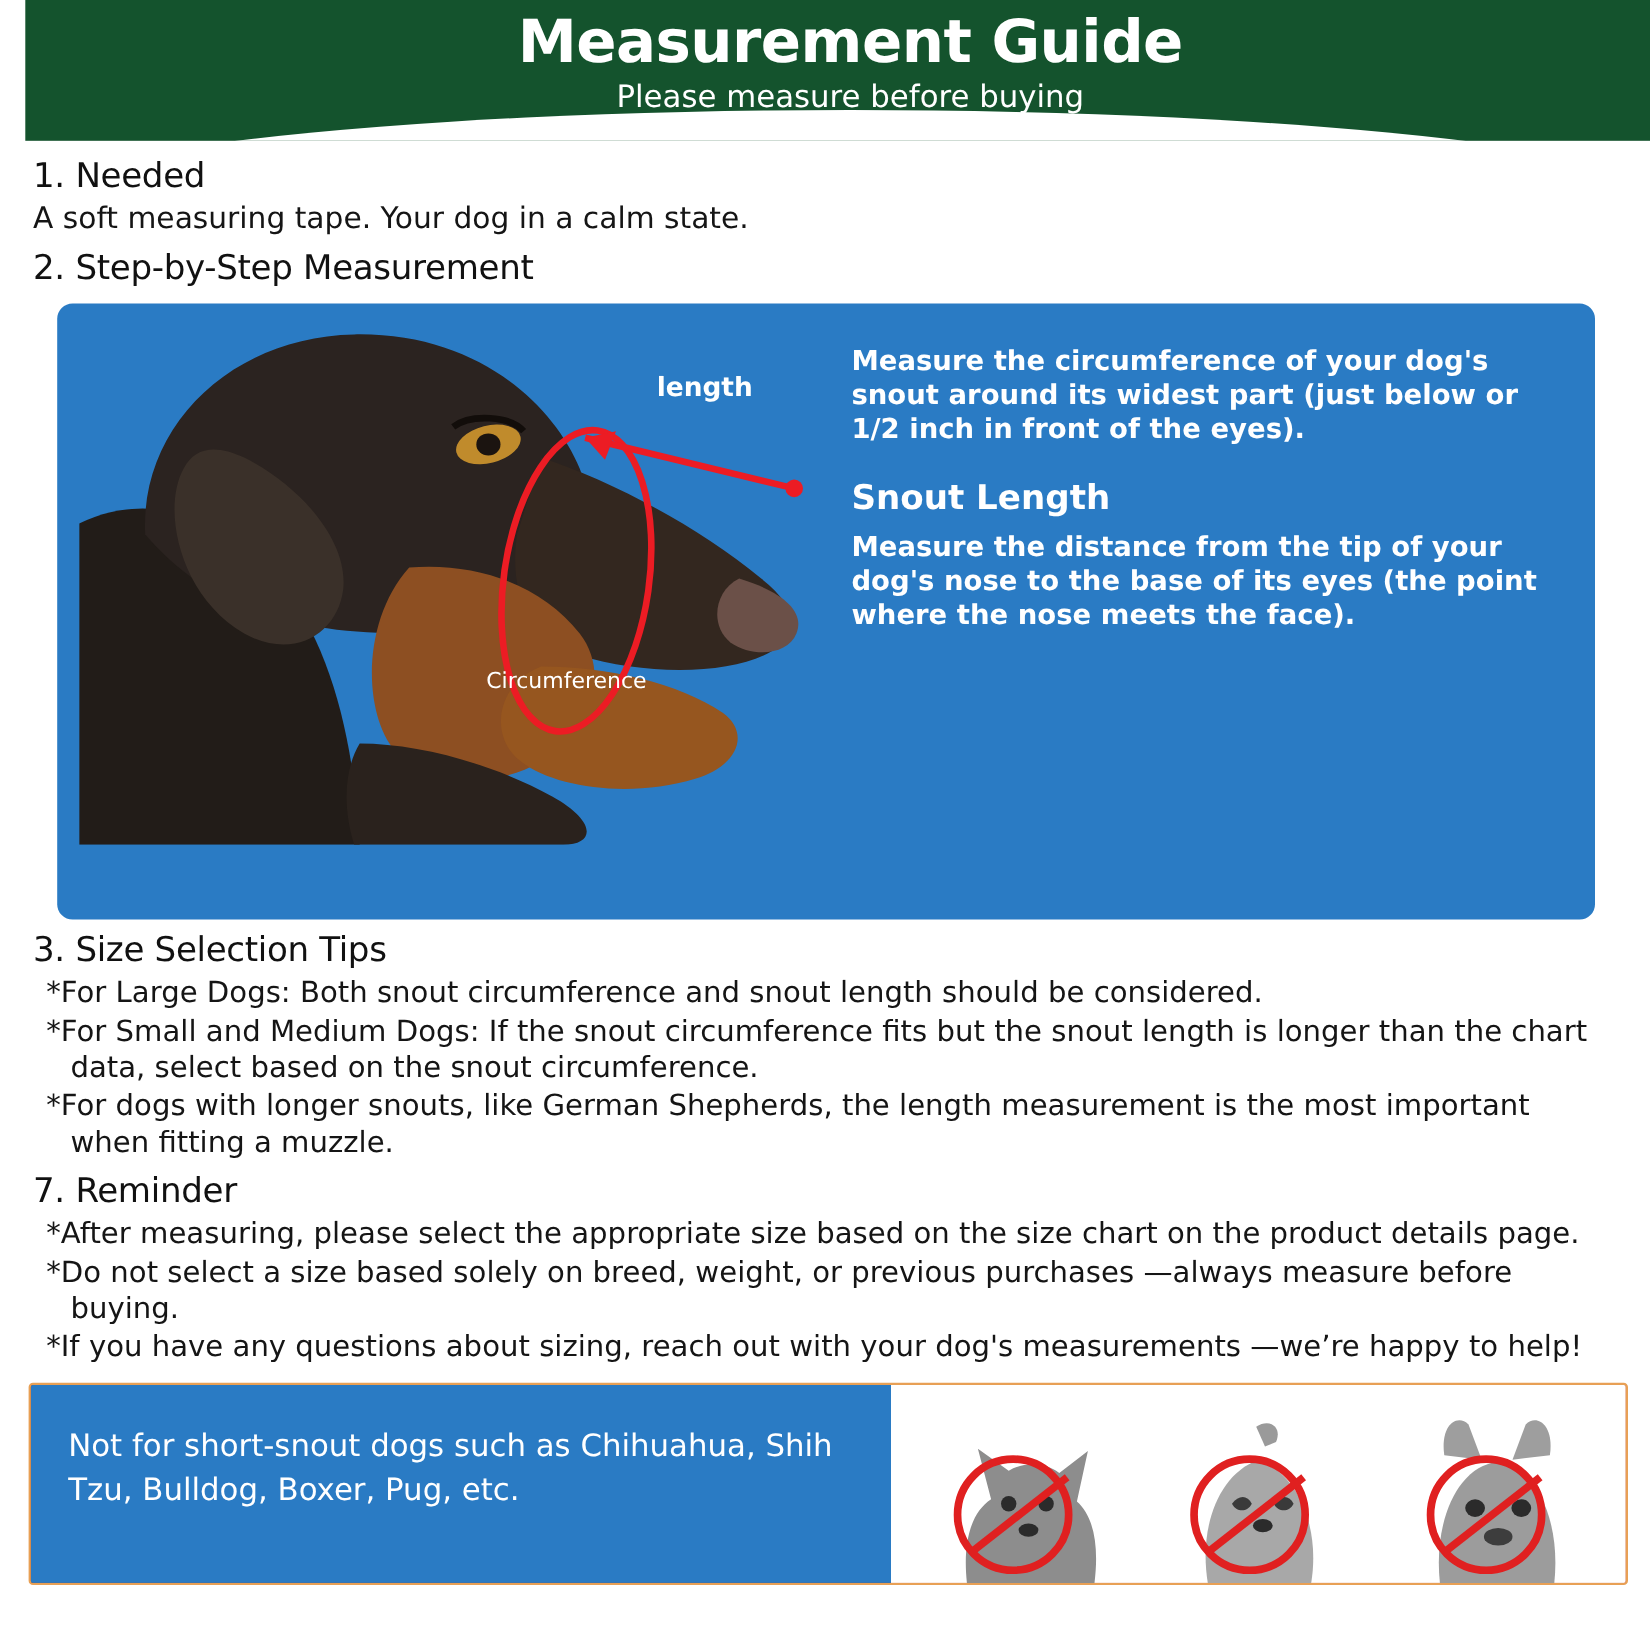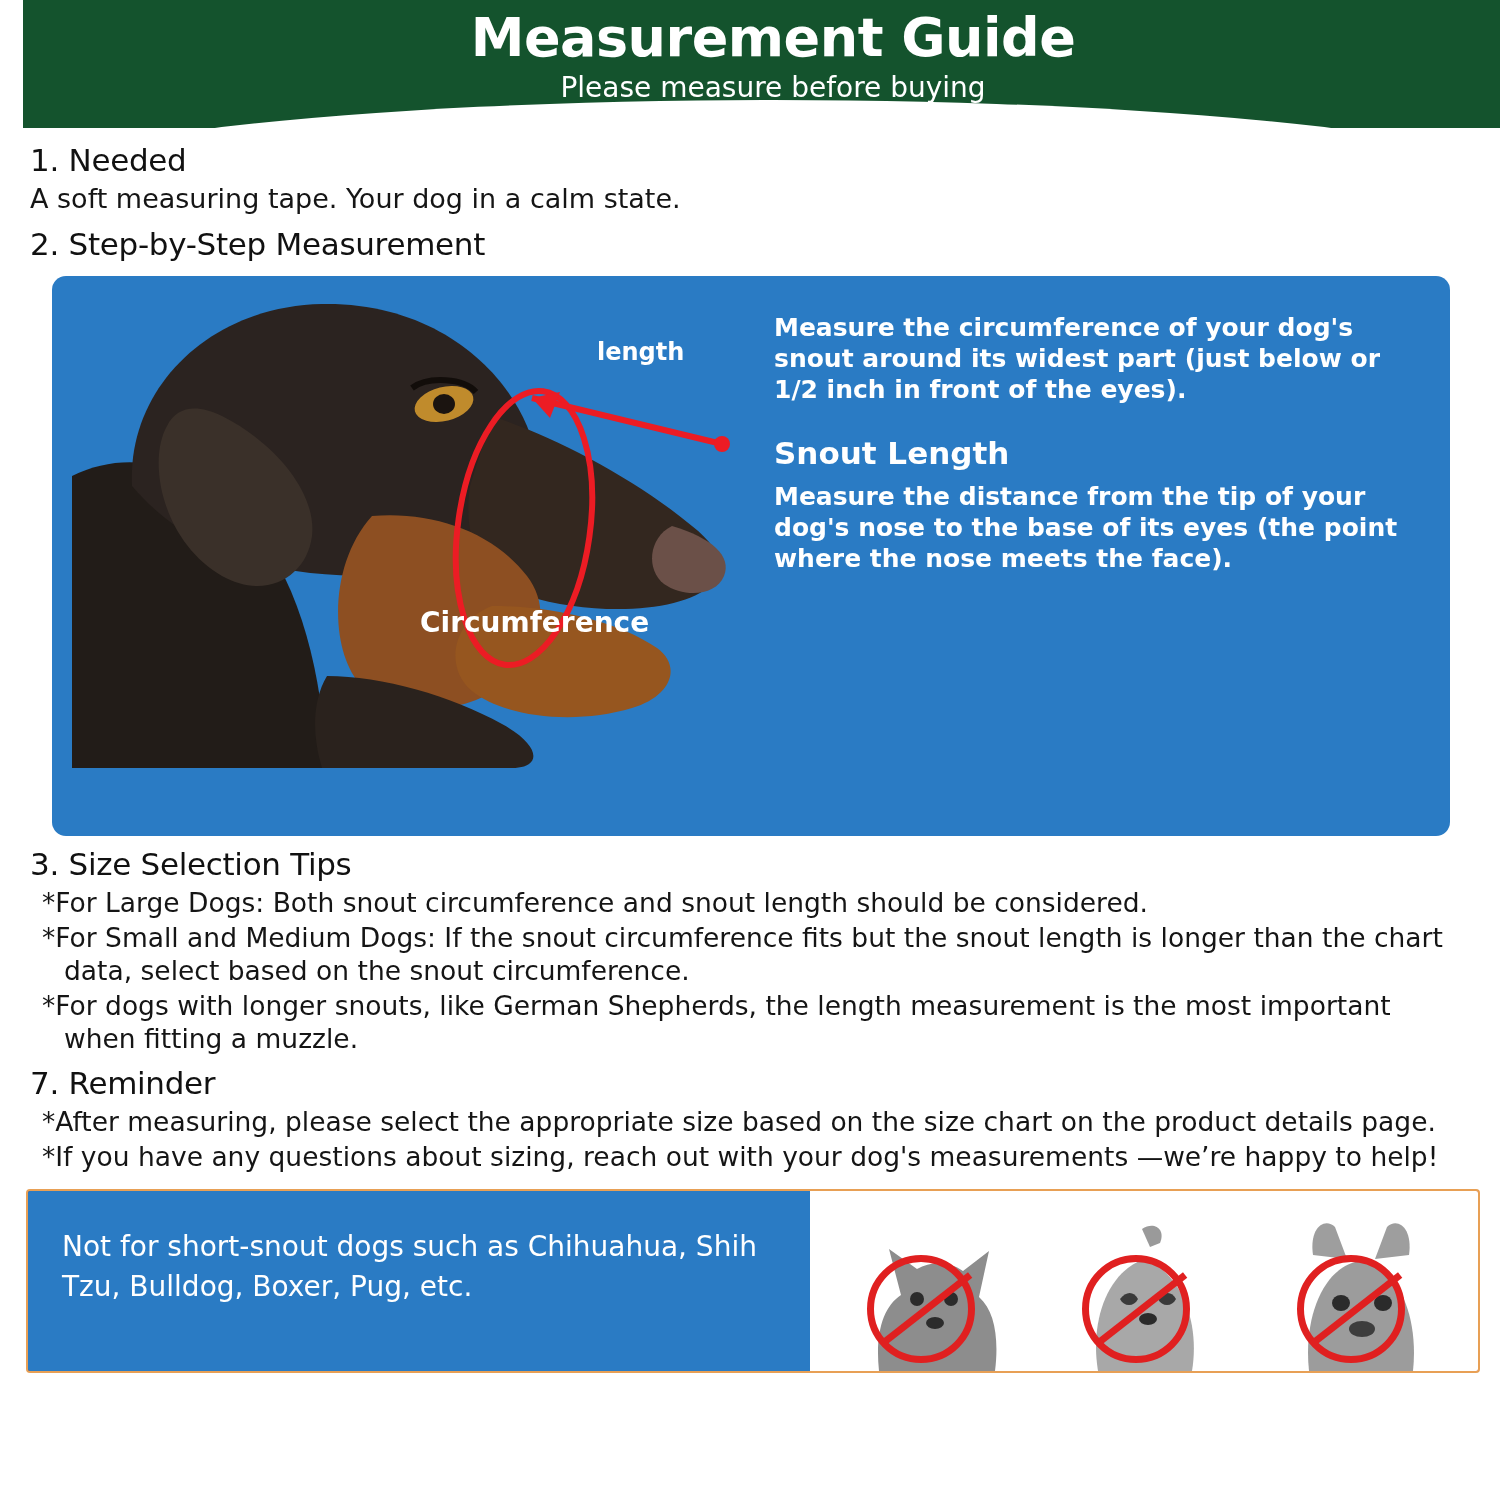--- a/index.html
+++ b/index.html
@@ -114,25 +114,25 @@
   .label-length {
     position: absolute;
     left: 545px;
     top: 62px;
     color: #ffffff;
     font-weight: bold;
     font-size: 24px;
   }
   .label-circ {
     position: absolute;
-    left: 368px;
+    left: 390px;
     top: 330px;
     color: #ffffff;
-    font-weight: bold;
-    font-size: 28px;
+    font-weight: normal;
+    font-size: 20px;
   }
 
   
   ul.tips {
     list-style: none;
     margin: 2px 0 0 0;
     padding: 0 0 0 12px;
   }
   ul.tips li {
     font-size: 26.5px;
@@ -271,20 +271,21 @@
   <h2 class="sec">3. Size Selection Tips</h2>
   <ul class="tips">
     <li>*For Large Dogs: Both snout circumference and snout length should be considered.</li>
     <li>*For Small and Medium Dogs: If the snout circumference fits but the snout length is longer than the chart data, select based on the snout circumference.</li>
     <li>*For dogs with longer snouts, like German Shepherds, the length measurement is the most important when fitting a muzzle.</li>
   </ul>
 
   <h2 class="sec">7. Reminder</h2>
   <ul class="tips">
     <li>*After measuring, please select the appropriate size based on the size chart on the product details page.</li>
+    <li>*Do not select a size based solely on breed, weight, or previous purchases —always measure before buying.</li>
     <li>*If you have any questions about sizing, reach out with your dog's measurements —we’re happy to help!</li>
   </ul>
 </div>
 
 <div class="warn">
   <div class="warn-text">Not for short-snout dogs such as Chihuahua, Shih Tzu, Bulldog, Boxer, Pug, etc.</div>
   <div class="warn-pics">
 
     <div class="pic">
       <svg width="180" height="168" viewBox="0 0 180 168">

